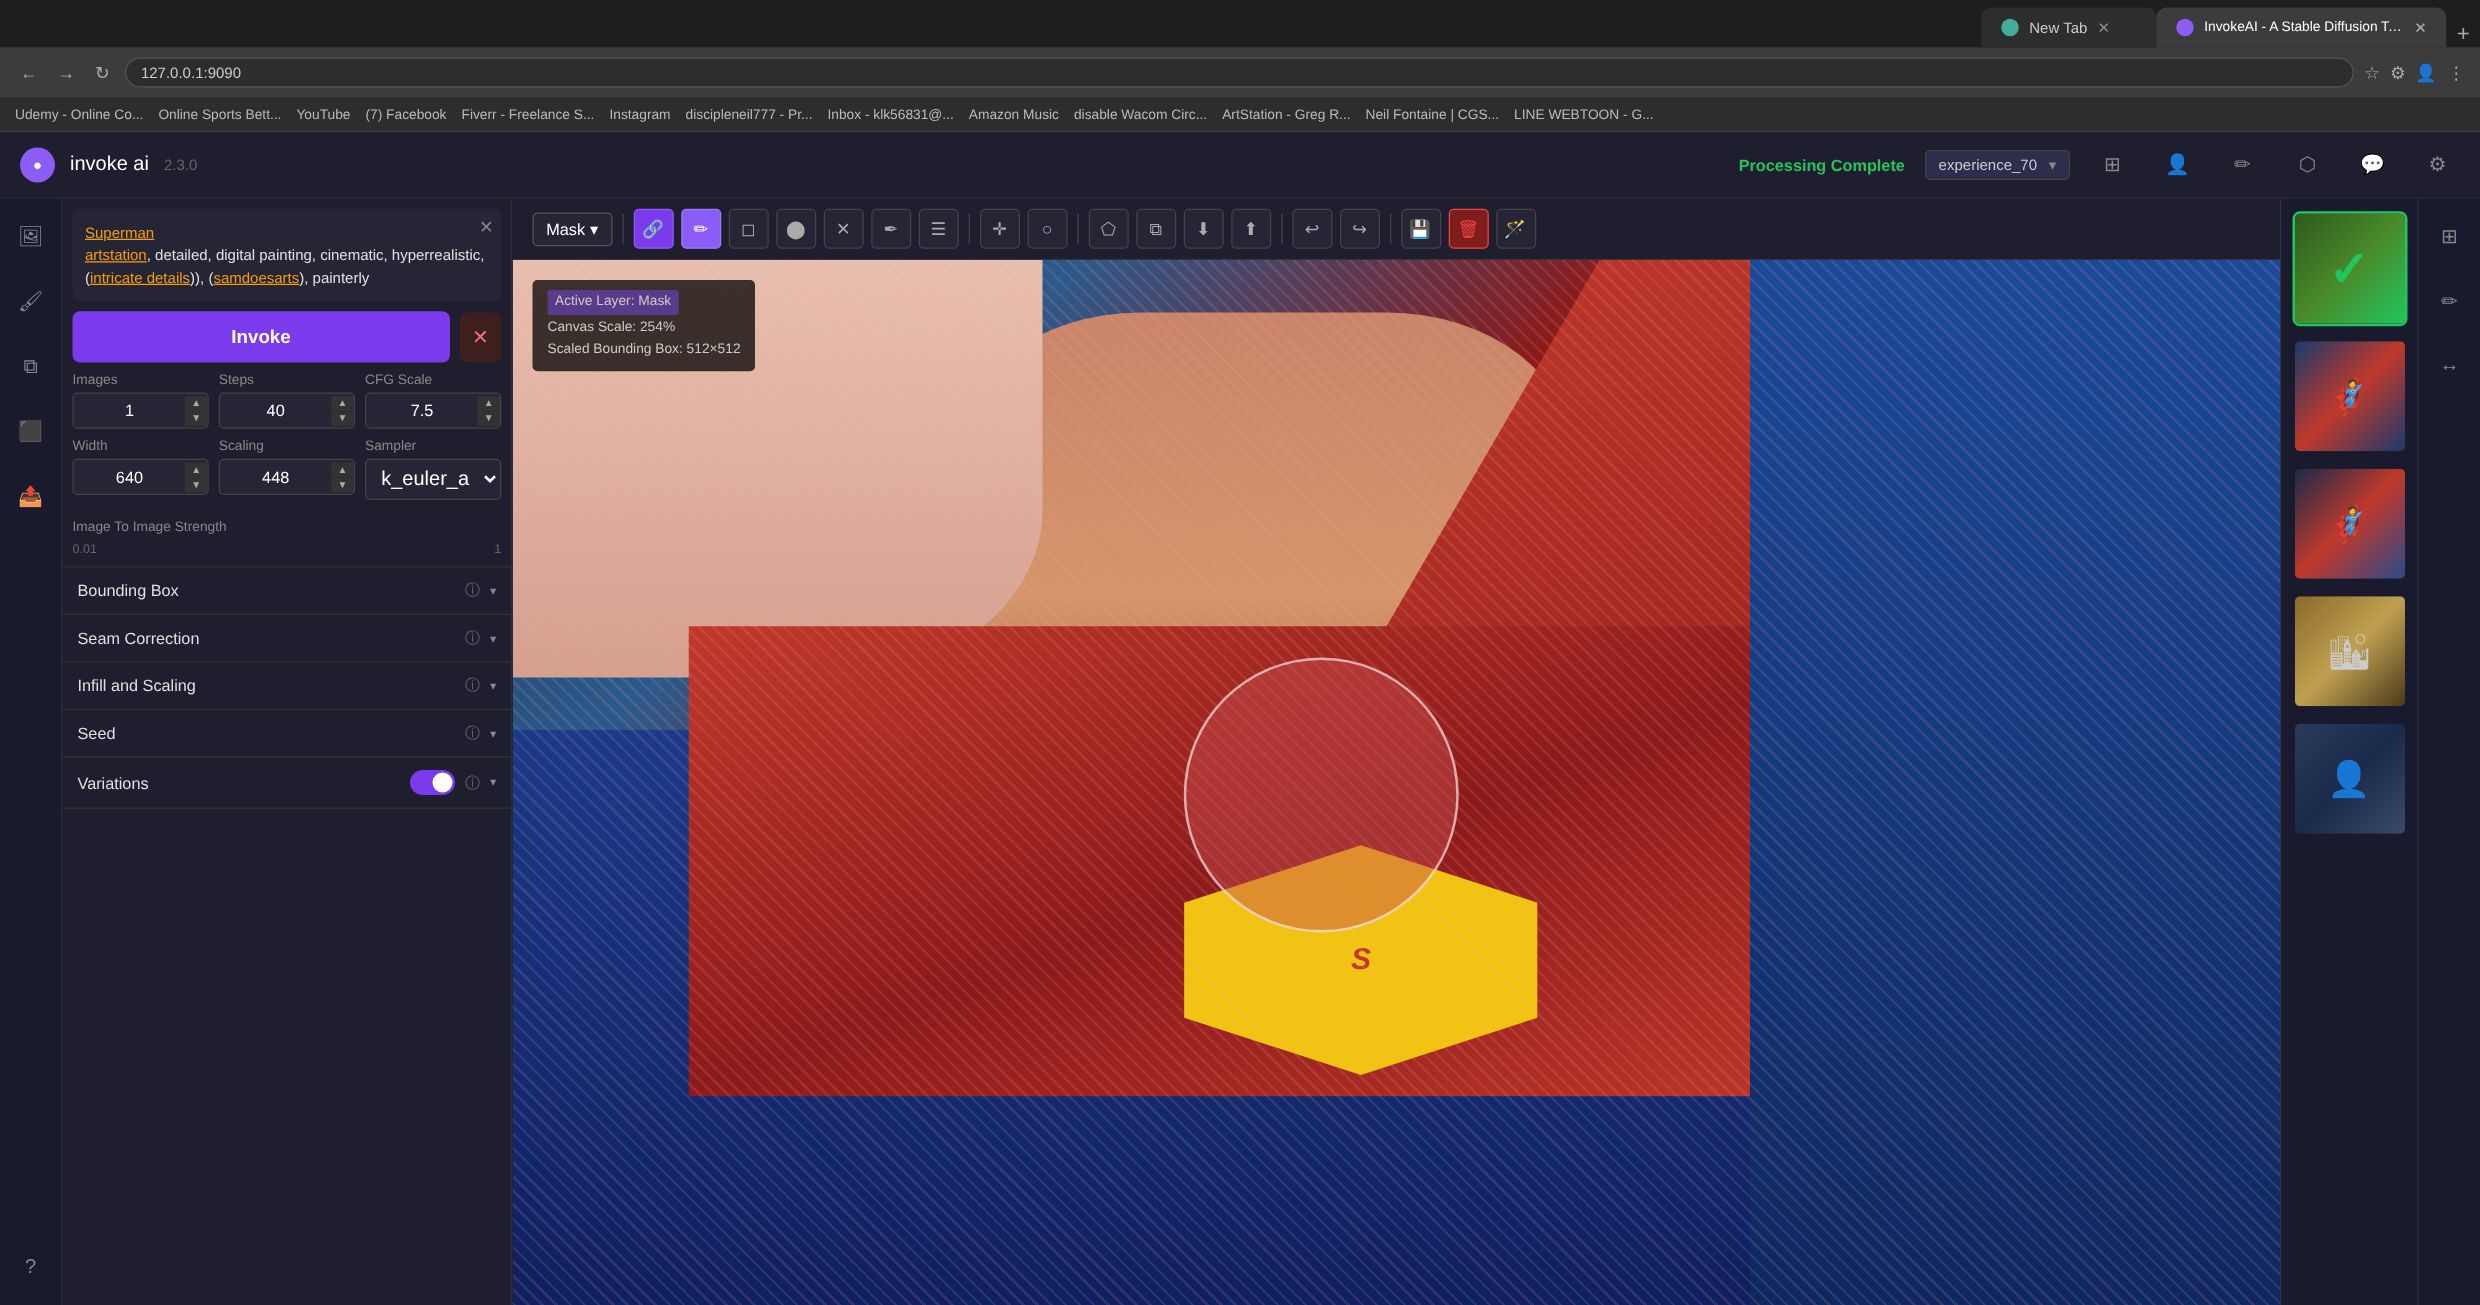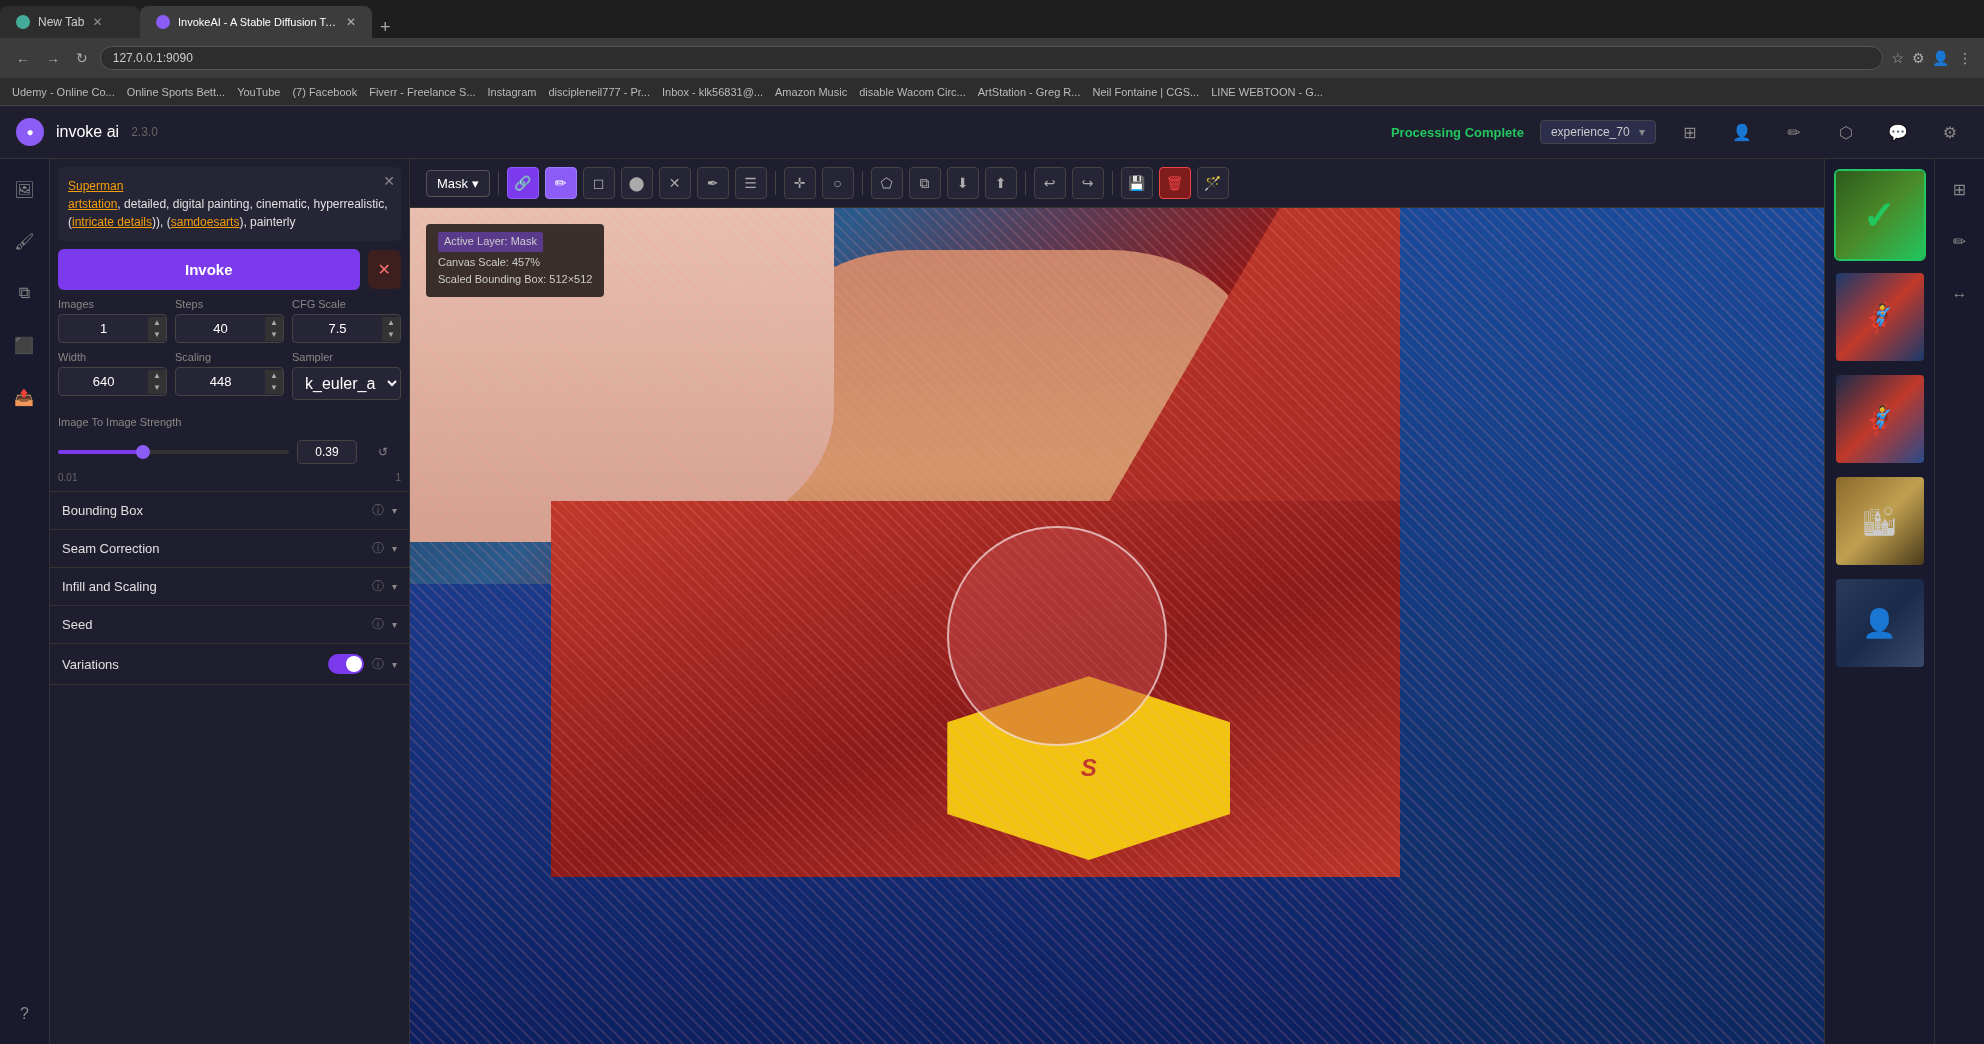--- a/index.html
+++ b/index.html
@@ -1,20 +1,20 @@
 <!DOCTYPE html>
 <html><head>
   <meta charset="utf-8">
   <style>
     * { box-sizing: border-box; margin: 0; padding: 0; }
     body { background: #1a1a2e; font-family: -apple-system, BlinkMacSystemFont, 'Segoe UI', sans-serif; font-size: 12px; color: #ccc; overflow: hidden; width: 1984px; height: 1044px; }
 
     
     .browser-chrome { background: #2d2d2d; width: 100%; }
-    .browser-tab-bar { display: flex; align-items: flex-end; padding: 6px 0 0 0; background: #1e1e1e; height: 38px; }
+    .browser-tab-bar { display: flex; align-items: flex-end; padding: 6px 0 0 0; background: #1e1e1e; height: 38px; justify-content: flex-end; }
     .browser-tab { display: flex; align-items: center; padding: 6px 16px; background: #2d2d2d; border-radius: 8px 8px 0 0; font-size: 12px; color: #ccc; gap: 8px; height: 32px; min-width: 140px; }
     .browser-tab.active { background: #3c3c3c; color: #fff; }
     .browser-tab .tab-close { opacity: 0.6; cursor: pointer; }
     .browser-tab .tab-icon { width: 14px; height: 14px; background: #4a9; border-radius: 50%; display: inline-block; }
     .browser-tab-new { background: none; border: none; color: #aaa; font-size: 18px; padding: 0 8px; cursor: pointer; }
     .browser-nav { display: flex; align-items: center; gap: 8px; padding: 6px 12px; background: #3c3c3c; height: 40px; }
     .nav-btn { background: none; border: none; color: #aaa; font-size: 14px; cursor: pointer; padding: 4px; }
     .address-bar { flex: 1; background: #2d2d2d; border: 1px solid #555; border-radius: 20px; padding: 4px 12px; color: #ccc; font-size: 12px; display: flex; align-items: center; }
     .nav-icons { display: flex; gap: 8px; align-items: center; }
     .nav-icon-btn { background: none; border: none; color: #aaa; cursor: pointer; font-size: 14px; }
@@ -305,28 +305,20 @@
             <span class="param-label">Sampler</span>
             <select class="select-input">
               <option>k_euler_a</option>
             </select>
           </div>
         </div>
       </div>
 
       <div class="slider-section">
         <div class="slider-label">Image To Image Strength</div>
-        <div class="slider-row">
-          <div class="slider-track">
-            <div class="slider-fill" style="width:37%;"></div>
-            <div class="slider-thumb" style="left:calc(37% - 7px);"></div>
-          </div>
-          <input class="slider-value-input" type="text" value="0.39" style="">
-          <button class="icon-btn" style="font-size:12px;">↺</button>
-        </div>
         <div class="slider-range-labels">
           <span class="slider-range-label">0.01</span>
           <span class="slider-range-label">1</span>
         </div>
       </div>
 
       <div class="accordion">
         <div class="accordion-item">
           <div class="accordion-header">
             <span class="accordion-title">Bounding Box</span>
@@ -432,21 +424,21 @@
 
           <div style="position:absolute;bottom:0;right:0;width:30%;height:100%;background:linear-gradient(180deg,#1a4a9a,#0d2860);"></div>
 
           <div class="mask-overlay"></div>
 
           <div class="canvas-circle"></div>
         </div>
 
         <div class="canvas-overlay-info">
           <div class="overlay-line active-label">Active Layer: Mask</div>
-          <div class="overlay-line">Canvas Scale: 457%</div>
+          <div class="overlay-line">Canvas Scale: 254%</div>
           <div class="overlay-line">Scaled Bounding Box: 512×512</div>
         </div>
       </div>
     </div>
 
     <div class="right-panel">
       <div class="thumb-item active">
         <div class="thumb-bg thumb-1">
           <span style="color:#22c55e;font-size:40px;font-weight:900;">✓</span>
         </div>

